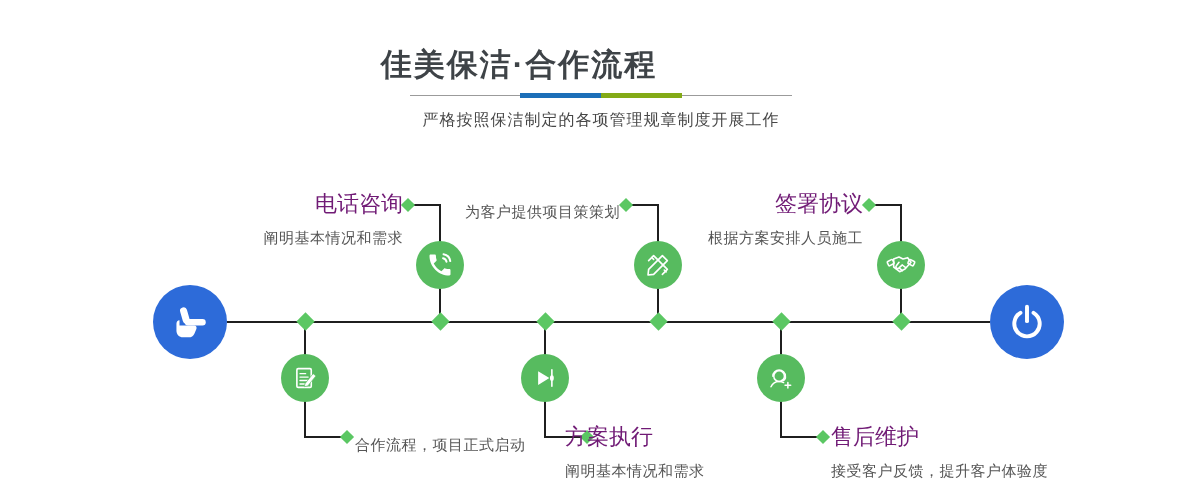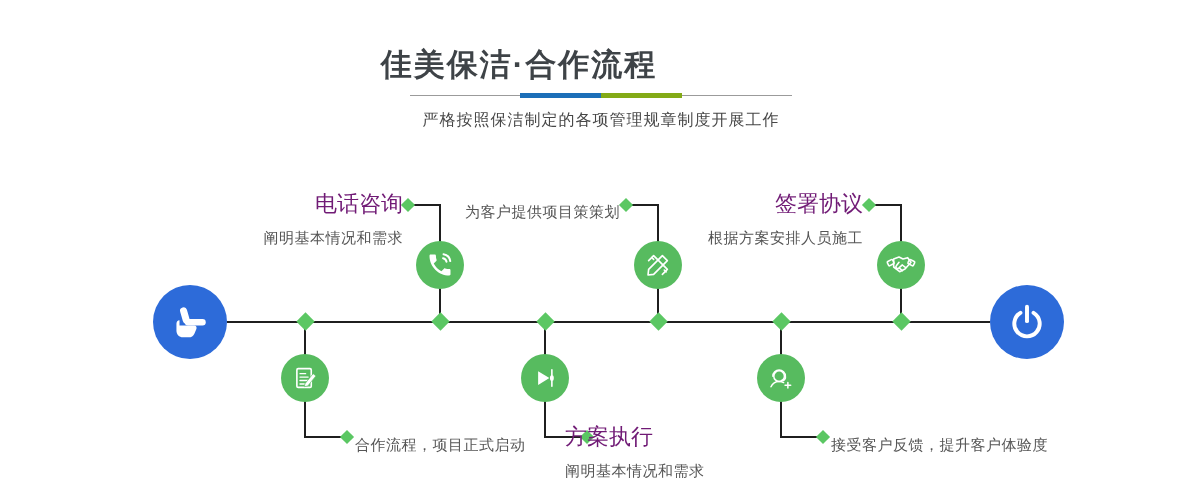--- a/index.html
+++ b/index.html
@@ -189,16 +189,17 @@
   </div>
 
   <div class="step-label bottom" style="left:355px;">
     <div class="step-desc">合作流程，项目正式启动</div>
   </div>
   <div class="step-label bottom" style="left:565px;">
     <div class="step-title">方案执行</div>
     <div class="step-desc">阐明基本情况和需求</div>
   </div>
   <div class="step-label bottom" style="left:831px;">
+    <div class="step-title">售后维护</div>
     <div class="step-desc">接受客户反馈，提升客户体验度</div>
   </div>
 
 </div>
 
 </body></html>

